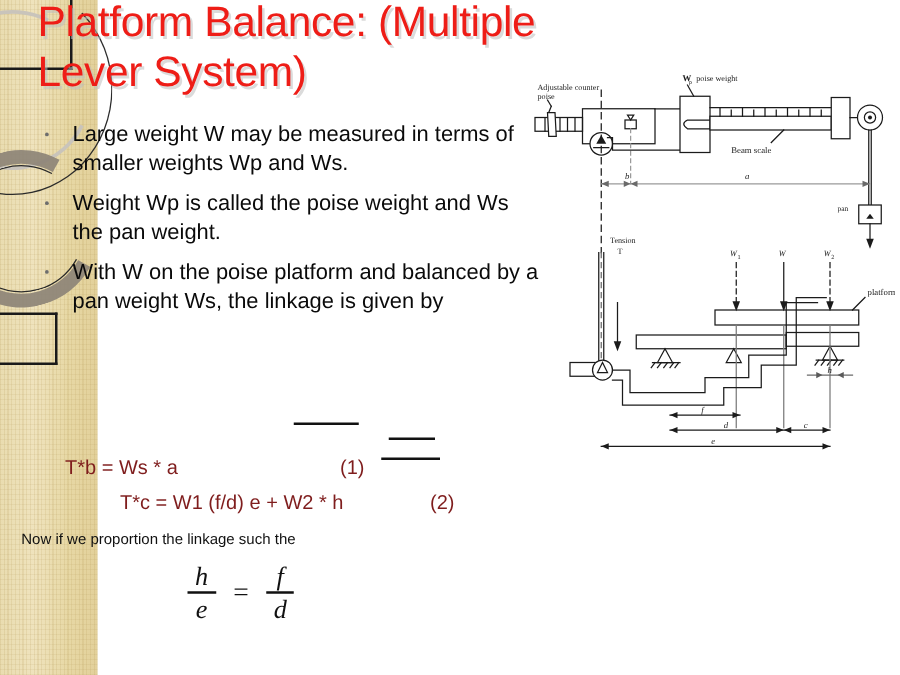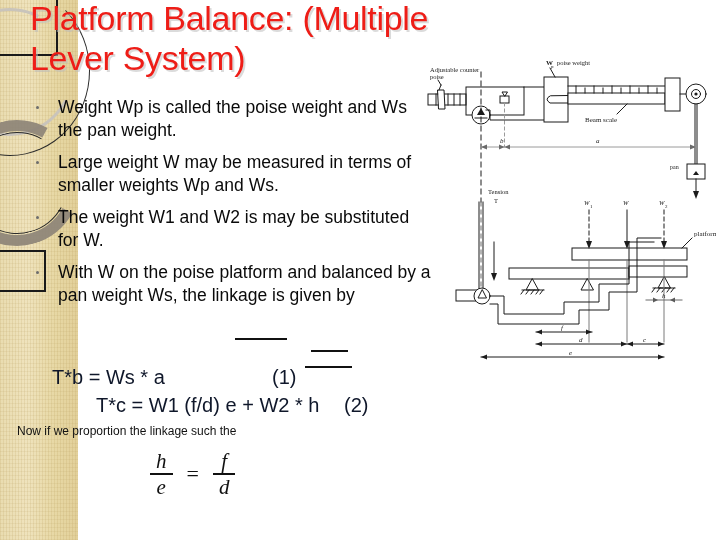--- a/index.html
+++ b/index.html
@@ -90,21 +90,21 @@
     color:#0a0a0a;
   }
   .bullet .dot{
     position:absolute; left:12px; top:10px;
     width:3px; height:3px; background:#6d6d6d; border-radius:50%;
   }
 
   
   .equation{
     position:absolute; z-index:6;
-    font-size:20px; color:#0f172a; white-space:pre;
+    font-size:16px; color:#7f1d1d; white-space:pre;
   }
   #eq1{ left:52px; top:366px; }
   #eq1-num{ left:272px; top:366px; }
   #eq2{ left:52px; top:394px;margin-left:44px; }
   #eq2-num{ left:344px; top:394px; }
 
   
   .artifact-bar{ position:absolute; background:#111; height:2px; z-index:6; }
   #bar-a{ left:235px; top:338px; width:52px; }
   #bar-b{ left:311px; top:350px; width:37px; }
@@ -148,35 +148,30 @@
 <div id="band-top-square"></div>
 <div id="band-bottom-square"></div>
 
 <div id="title">Platform Balance: (Multiple
 Lever System)</div>
 
 <div id="bullets">
 
   <div class="bullet">
     <span class="dot"></span>
+    <span class="txt">Large weight W may be measured in</span>
+    <span class="txt">terms of smaller weights Wp and Ws.</span>
+  </div>
+
+  <div class="bullet">
+    <span class="dot"></span>
     <span class="txt">Weight Wp is called the poise weight</span>
     <span class="txt">and Ws the pan weight.</span>
   </div>
 
-  <div class="bullet">
-    <span class="dot"></span>
-    <span class="txt">Large weight W may be measured in</span>
-    <span class="txt">terms of smaller weights Wp and Ws.</span>
-  </div>
-
-  <div class="bullet">
-    <span class="dot"></span>
-    <span class="txt">The  weight  W1  and  W2  is  may  be</span>
-    <span class="txt">substituted for W.</span>
-  </div>
 
   <div class="bullet">
     <span class="dot"></span>
     <span class="txt">With  W  on  the  poise  platform  and</span>
     <span class="txt">balanced  by  a  pan  weight  Ws,  the</span>
     <span class="txt">linkage is given by</span>
   </div>
 
 </div>
 

